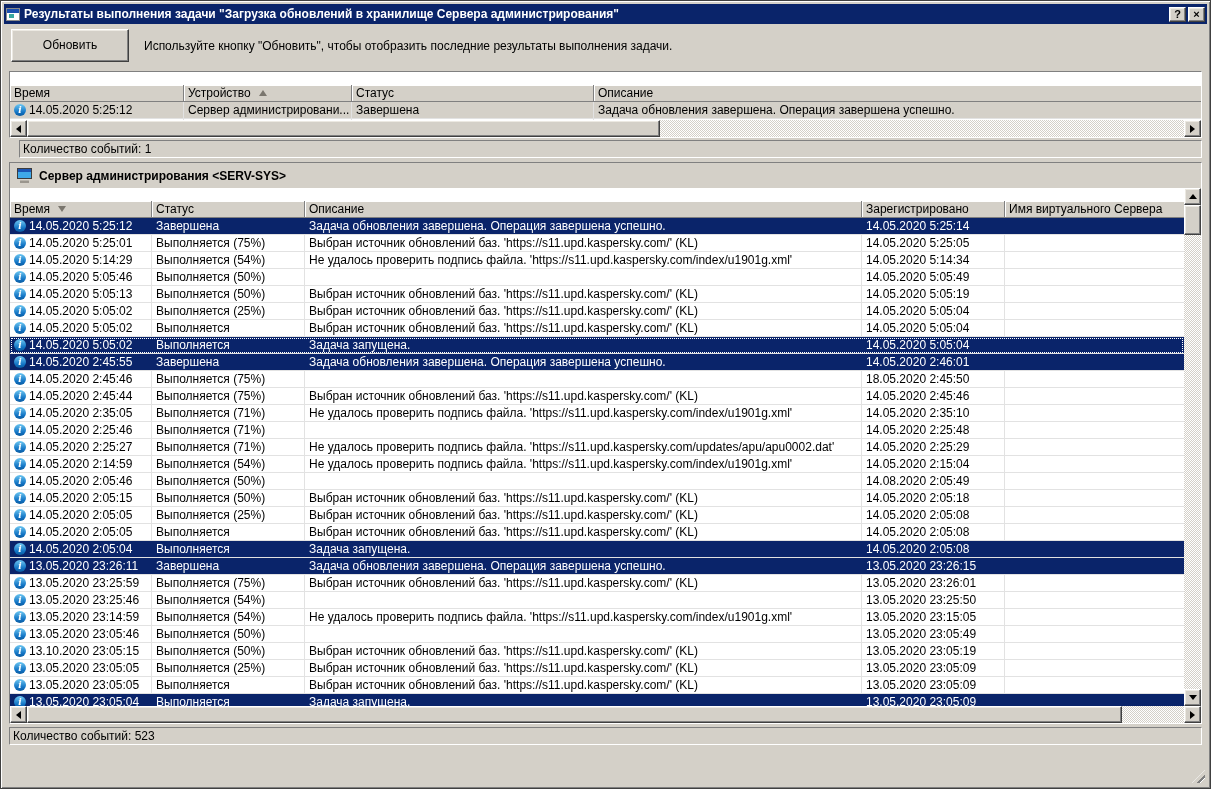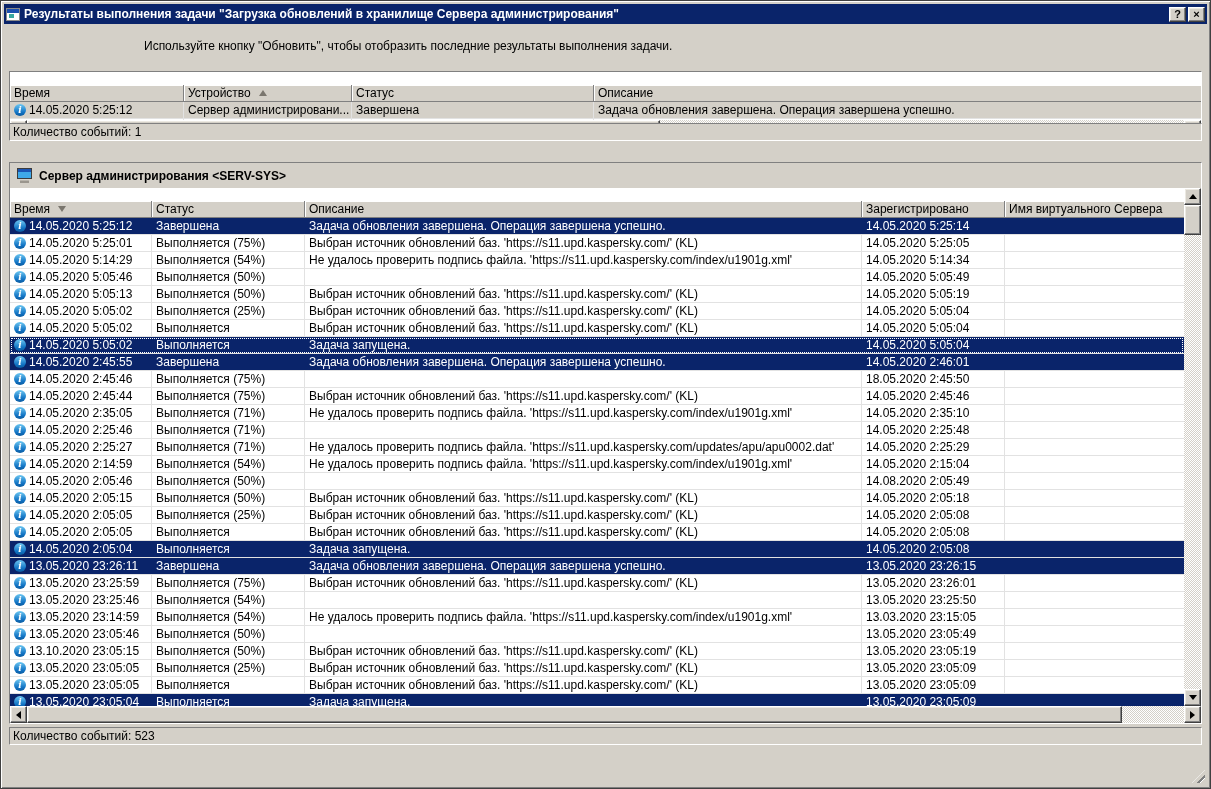--- a/index.html
+++ b/index.html
@@ -116,21 +116,21 @@
     background:#d4d0c8; line-height:16px; padding-left:3px;
   }
   
   #group1 { top:70px; height:67px; display:flex; flex-direction:column; }
   #group1 .c-time   { width:174px; }
   #group1 .c-device { width:168px; }
   #group1 .c-status { width:242px; }
   #group1 .c-desc   { flex:1; border-right:none; }
   #group1 .filler { flex:1; background:#fff; display:flex; }
   #group1 .filler i { display:block; border-right:1px solid #e2e2e2; }
-  #count1 { top:122px; }
+  #count1 { top:139px;margin-left:10px; }
   
   #group2 { top:161px; height:562px; display:flex; flex-direction:column; background:#d4d0c8; }
   .section-title {
     height:25px; flex:0 0 auto; background:#d4d0c8;
     display:flex; align-items:center; gap:6px; padding-left:6px;
     font-weight:bold;
   }
   .monitor-icon { width:17px; height:15px; position:relative; flex:0 0 auto; }
   .monitor-icon .scr { position:absolute; top:0; left:1px; width:15px; height:11px; background:#3fa9e8; border:1px solid #3c3c3c; }
   .monitor-icon .scr::before { content:""; position:absolute; top:0; left:0; right:0; height:3px; background:#1b55b4; }
@@ -157,20 +157,21 @@
 
 <div class="window">
 
   <div class="titlebar">
     <div class="app-icon"></div>
     <div class="title-text">Результаты выполнения задачи "Загрузка обновлений в хранилище Сервера администрирования"</div>
     <div class="tb-btn">?</div>
     <div class="tb-btn">×</div>
   </div>
 
+  <div class="refresh-btn"><span>Обновить</span></div>
   <div class="hint-label">Используйте кнопку "Обновить", чтобы отобразить последние результаты выполнения задачи.</div>
 
   <div class="groupbox" id="group1">
     <div class="theader">
       <div class="hcell c-time">
           <span>Время</span>
         </div>
       <div class="hcell c-device">
           <span>Устройство</span>
           <span class="sort-up"></span>
@@ -472,21 +473,21 @@
               <div class="cell c-reg">13.05.2020 23:25:50</div>
               <div class="cell c-vname"></div>
             </div>
             <div class="trow">
               <div class="cell c-time">
                 <span class="info-icon">i</span>
                 <span>13.05.2020 23:14:59</span>
               </div>
               <div class="cell c-status">Выполняется (54%)</div>
               <div class="cell c-desc">Не удалось проверить подпись файла. 'https://s11.upd.kaspersky.com/index/u1901g.xml'</div>
-              <div class="cell c-reg">13.03.2020 23:15:05</div>
+              <div class="cell c-reg">13.05.2020 23:15:05</div>
               <div class="cell c-vname"></div>
             </div>
             <div class="trow">
               <div class="cell c-time">
                 <span class="info-icon">i</span>
                 <span>13.05.2020 23:05:46</span>
               </div>
               <div class="cell c-status">Выполняется (50%)</div>
               <div class="cell c-desc"></div>
               <div class="cell c-reg">13.05.2020 23:05:49</div>

